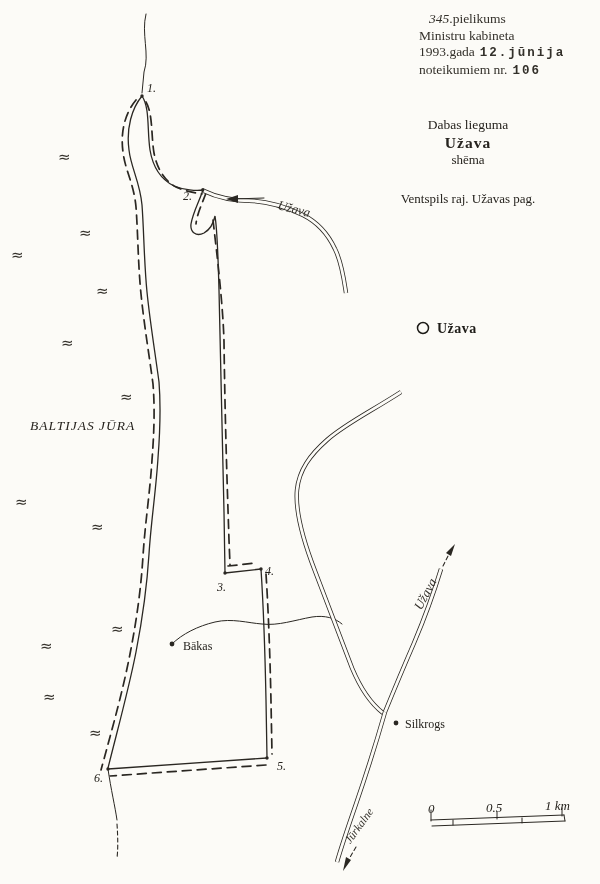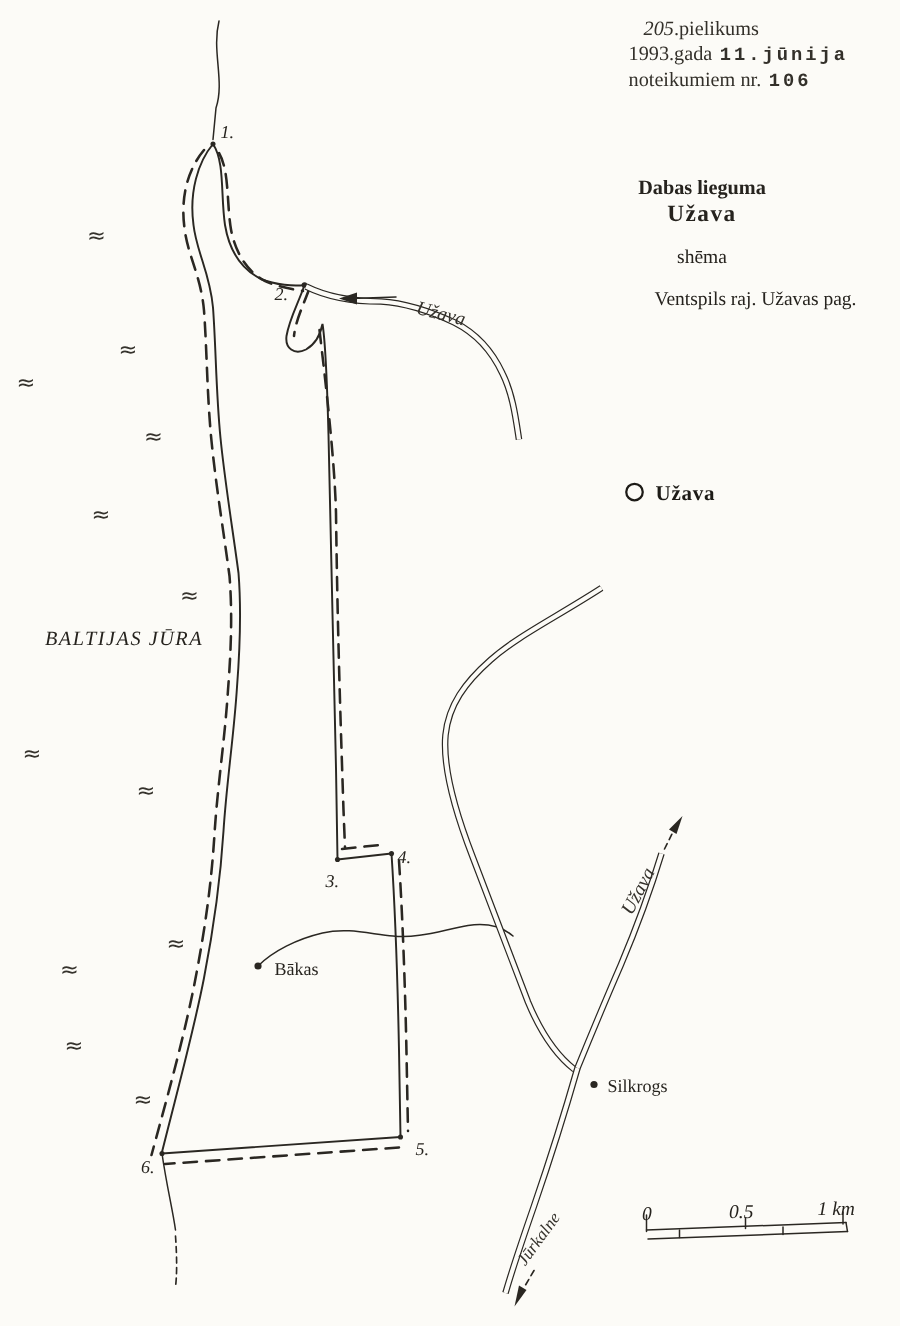--- a/index.html
+++ b/index.html
@@ -6,24 +6,24 @@
   .page{position:relative;width:600px;height:884px;background:#fcfbf7;
         font-family:"Liberation Serif",serif;color:#26231e;overflow:hidden;}
   svg{position:absolute;left:0;top:0;}
 
   
   .annex{position:absolute;left:419px;top:11px;font-size:13.5px;line-height:16.5px;color:#33302a;}
   .annex .l1{padding-left:10px;}
   .annex .num{font-style:italic;}
   .typed{font-family:"Liberation Mono",monospace;font-weight:bold;font-size:12.5px;letter-spacing:2px;margin-left:5px;}
   .title-block{position:absolute;left:393px;top:117px;width:150px;text-align:center;}
-  .tb-kicker{font-size:13.5px;font-weight:bold;}
+  .tb-kicker{font-size:13.5px;}
   .tb-name{font-size:15.5px;font-weight:bold;letter-spacing:1px;margin-top:1px;}
-  .tb-type{font-size:13px;margin-top:11px;}
-  .loc{position:absolute;left:405px;top:191px;width:166px;text-align:right;font-size:13px;}
+  .tb-type{font-size:13px;margin-top:0;}
+  .loc{position:absolute;left:385px;top:191px;width:166px;text-align:center;font-size:13px;}
 
   
   .sea{font:italic 13.5px "Liberation Serif",serif;letter-spacing:1px;fill:#26231e;}
   .wave{font:italic 15px "DejaVu Sans",sans-serif;fill:#35322c;}
   .pt{font:italic 12px "Liberation Serif",serif;fill:#26231e;}
   .place{font:12px "Liberation Serif",serif;fill:#26231e;}
   .town{font:bold 14px "Liberation Serif",serif;fill:#1d1b17;letter-spacing:.5px;}
   .rlabel{font:italic 13px "Liberation Serif",serif;fill:#35322c;}
   .rlabel-sm{font:italic 11.5px "Liberation Serif",serif;fill:#35322c;}
   .scale-num{font:italic 13px "Liberation Serif",serif;fill:#26231e;}
@@ -37,22 +37,23 @@
   .casing{stroke:#2a2722;stroke-width:4.4;fill:none;stroke-linecap:butt;}
   .inner{stroke:#fcfbf7;stroke-width:2.8;fill:none;stroke-linecap:butt;}
   .node{fill:#2a2722;}
 </style>
 </head>
 <body>
 
 <div class="page">
 
   <div class="annex">
-    <div class="l1"><span class="num">205</span><span>.pielikums</span></div>
-    <div><span>1993.gada</span><span class="typed">11.jūnija</span></div>
+    <div class="l1"><span class="num">345</span><span>.pielikums</span></div>
+    <div>Ministru kabineta</div>
+    <div><span>1993.gada</span><span class="typed">12.jūnija</span></div>
     <div><span>noteikumiem nr.</span><span class="typed">106</span></div>
   </div>
 
   <div class="title-block">
     <div class="tb-kicker">Dabas lieguma</div>
     <div class="tb-name">Užava</div>
     <div class="tb-type">shēma</div>
   </div>
   <div class="loc">Ventspils raj. Užavas pag.</div>
 

